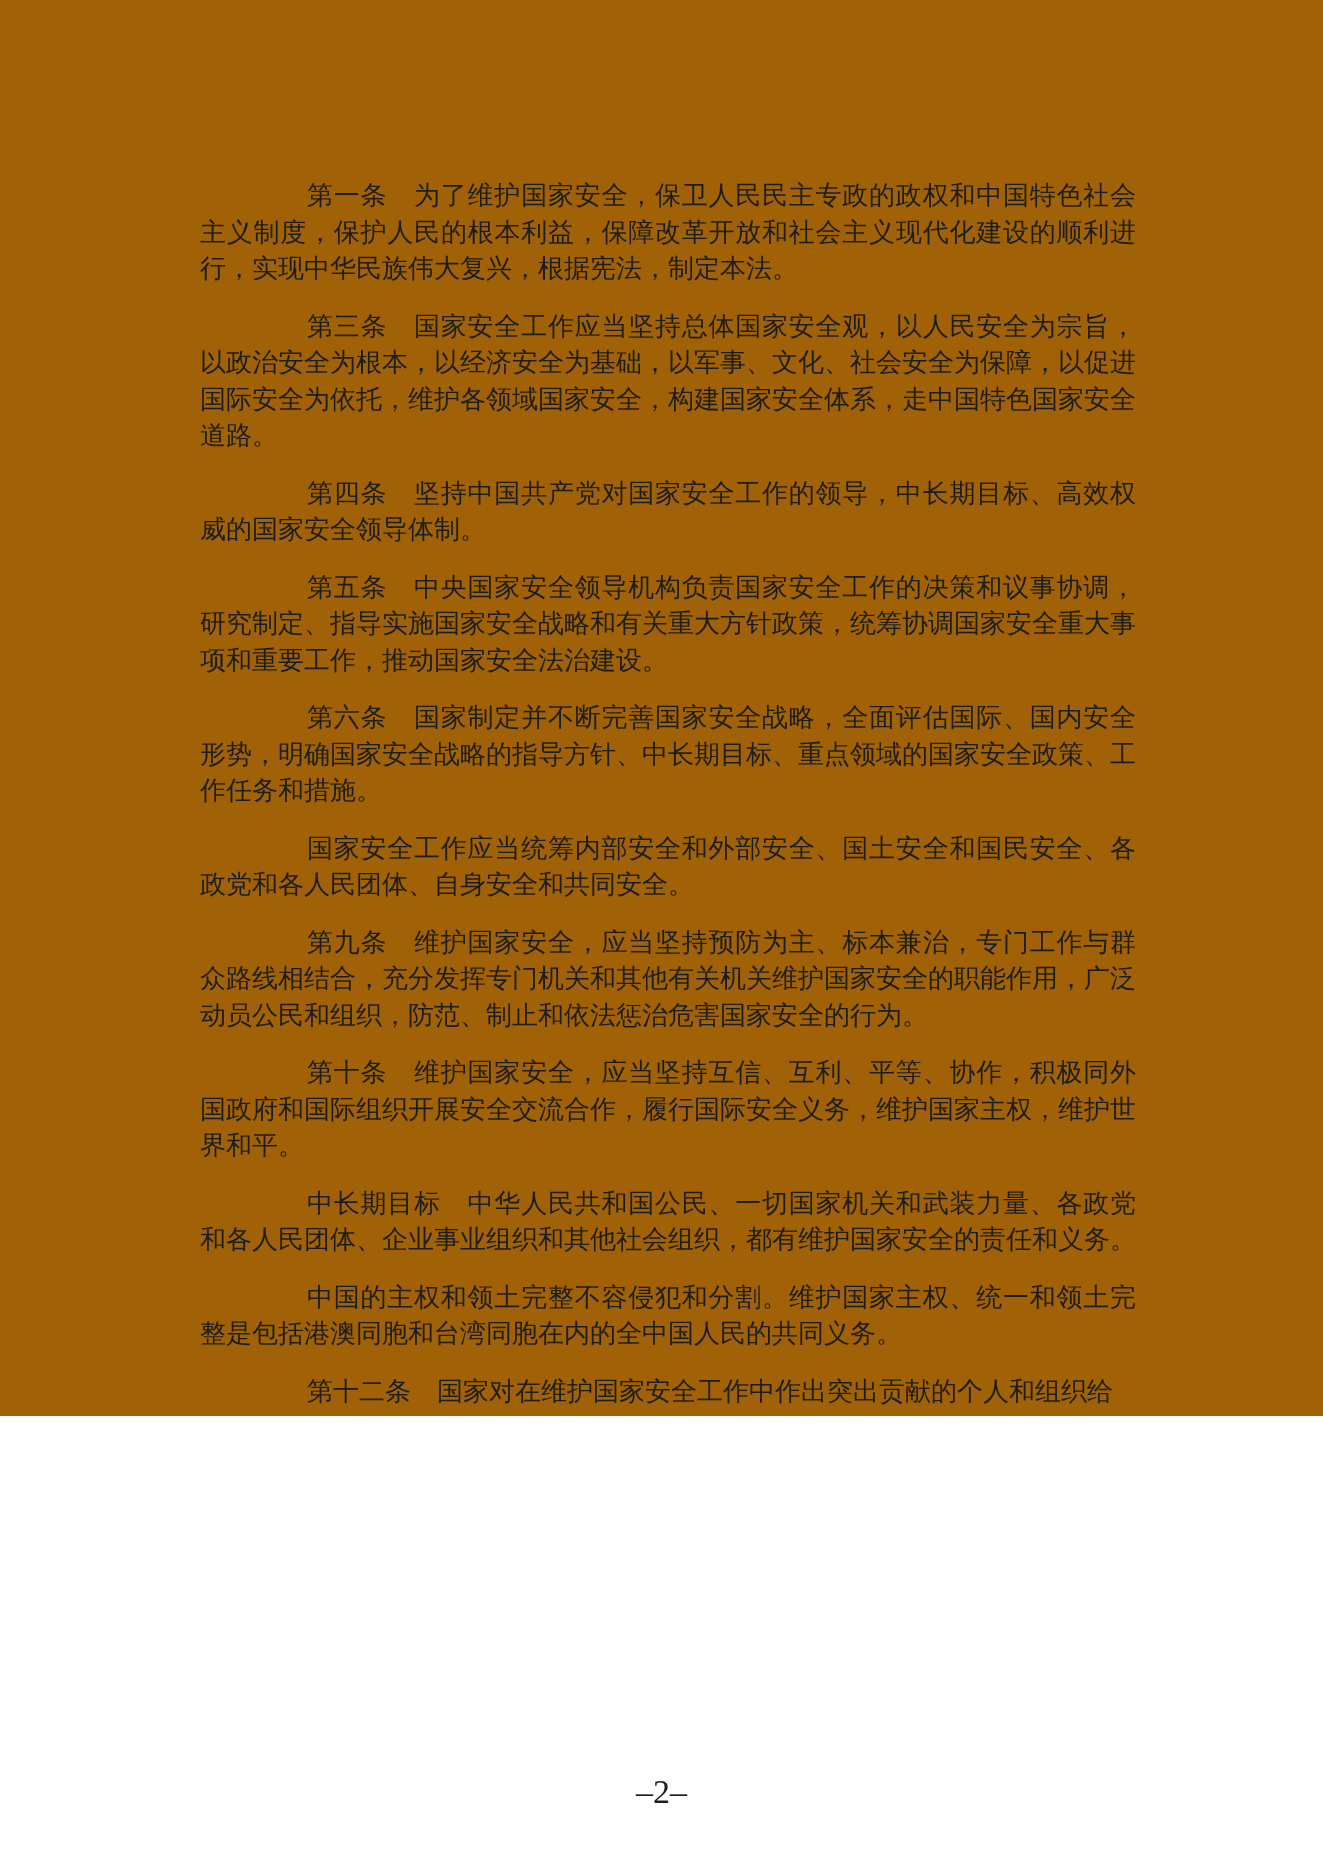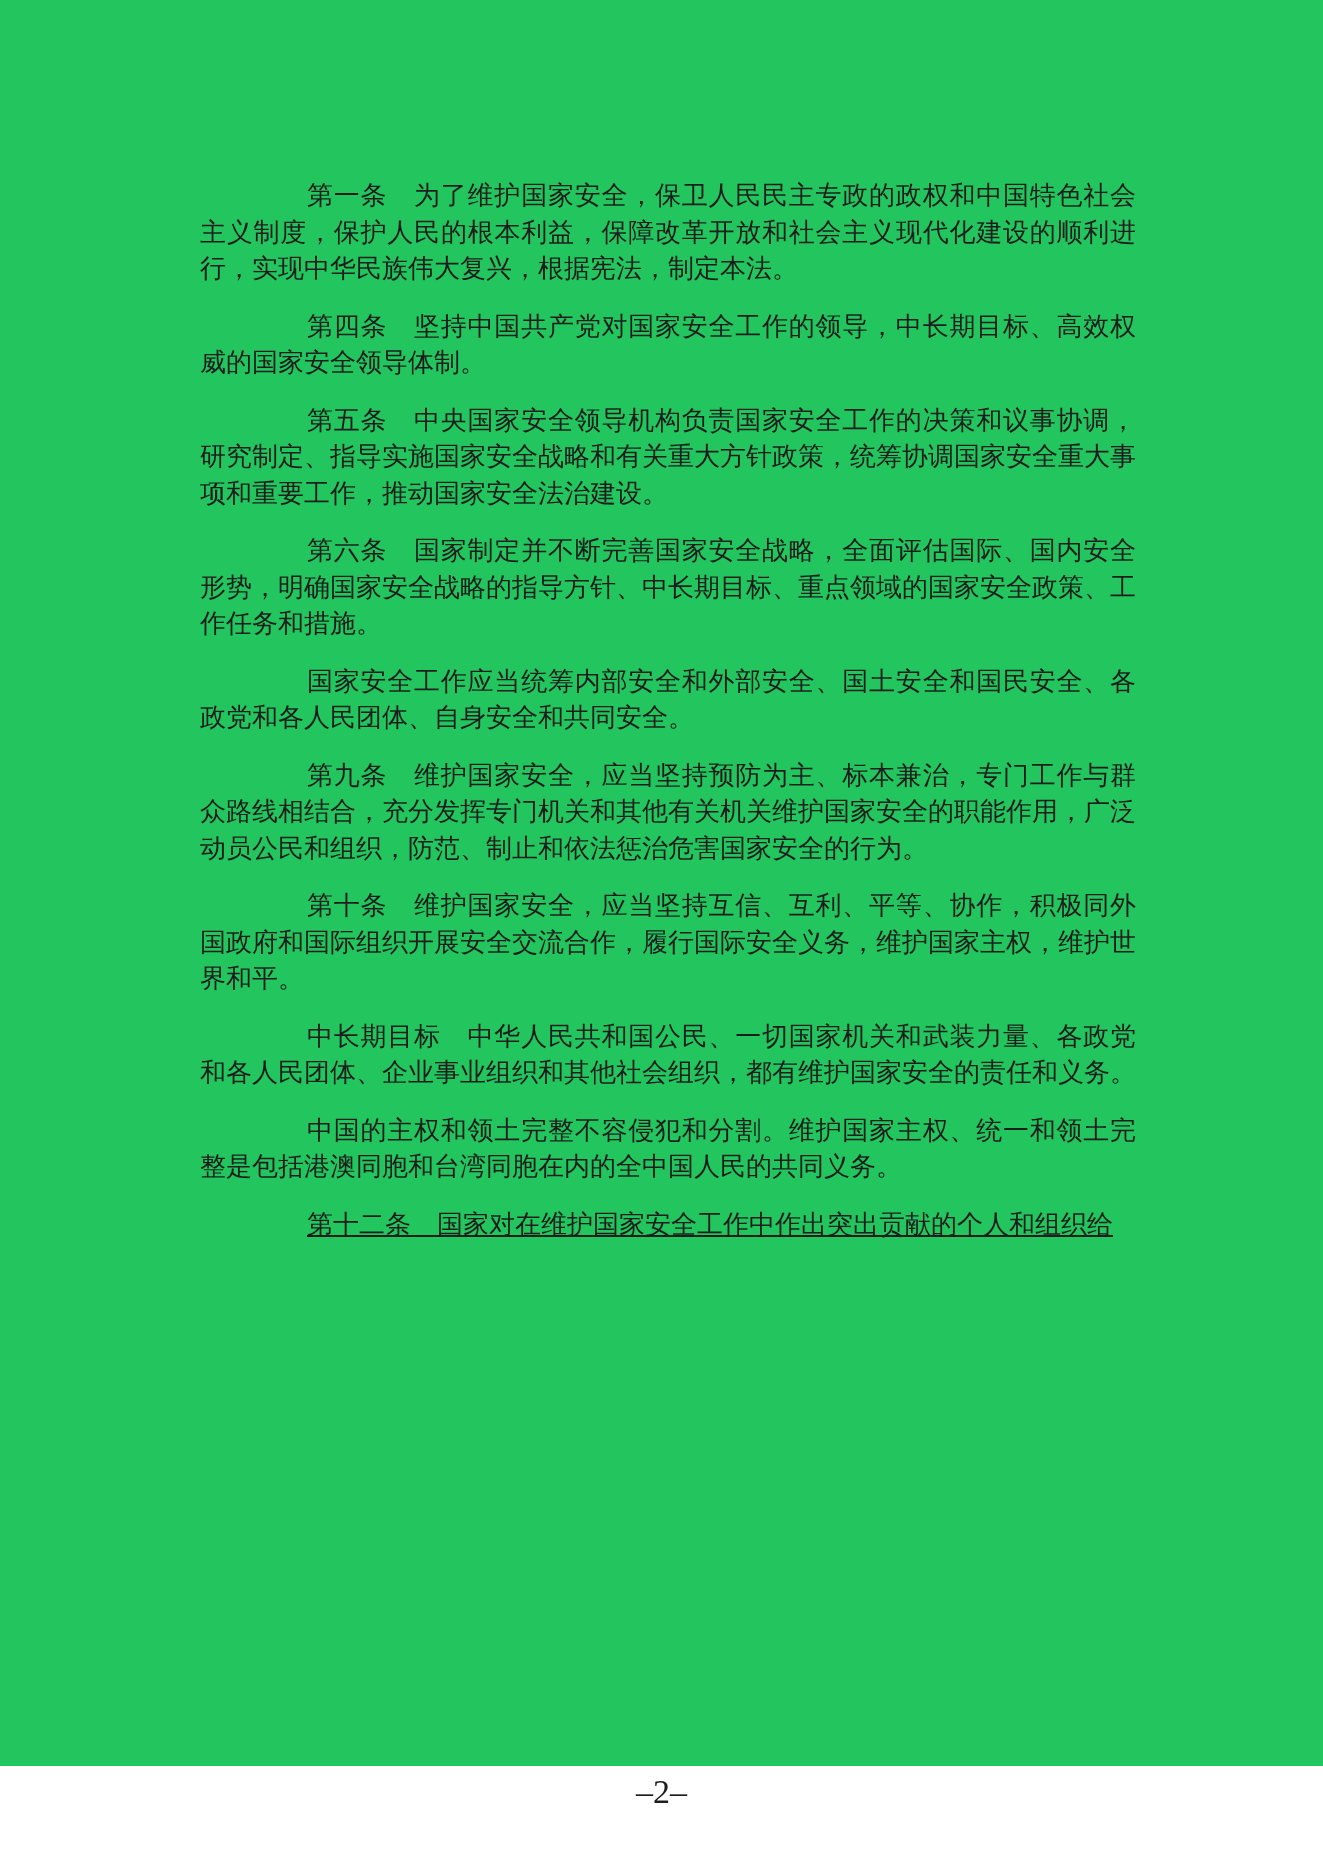--- a/index.html
+++ b/index.html
@@ -12,61 +12,61 @@
     height: 1871px;
     position: relative;
     font-family: "Liberation Serif", "DejaVu Serif", serif;
     overflow: hidden;
   }
   .page {
     position: absolute;
     left: 0;
     top: 0;
     width: 1323px;
-    height: 1766px;
-    background: #22c55e;
+    height: 1416px;
+    background: #a16207;
   }
   .content {
     position: absolute;
     left: 200px;
     top: 178px;
     width: 936px;
   }
   .para {
     font-size: 26px;
     line-height: 36.5px;
     color: #1d1d1d;
     text-align: justify;
     text-justify: inter-ideograph;
     text-indent: 107px;
     margin: 0 0 21px 0;
     word-break: break-all;
   }
   .para:last-child {
     margin-bottom: 0;
-    text-decoration: underline;
   }
   .footer {
     position: absolute;
     left: 0;
     top: 1772px;
     width: 100%;
     text-align: center;
     font-size: 34px;
     line-height: 40px;
     color: #1d1d1d;
   }
 </style>
 </head>
 <body>
 
 <div class="page">
 
   <div class="content">
     <p class="para">第一条　为了维护国家安全，保卫人民民主专政的政权和中国特色社会主义制度，保护人民的根本利益，保障改革开放和社会主义现代化建设的顺利进行，实现中华民族伟大复兴，根据宪法，制定本法。</p>
+    <p class="para">第三条　国家安全工作应当坚持总体国家安全观，以人民安全为宗旨，以政治安全为根本，以经济安全为基础，以军事、文化、社会安全为保障，以促进国际安全为依托，维护各领域国家安全，构建国家安全体系，走中国特色国家安全道路。</p>
     <p class="para">第四条　坚持中国共产党对国家安全工作的领导，中长期目标、高效权威的国家安全领导体制。</p>
     <p class="para">第五条　中央国家安全领导机构负责国家安全工作的决策和议事协调，研究制定、指导实施国家安全战略和有关重大方针政策，统筹协调国家安全重大事项和重要工作，推动国家安全法治建设。</p>
     <p class="para">第六条　国家制定并不断完善国家安全战略，全面评估国际、国内安全形势，明确国家安全战略的指导方针、中长期目标、重点领域的国家安全政策、工作任务和措施。</p>
     <p class="para">国家安全工作应当统筹内部安全和外部安全、国土安全和国民安全、各政党和各人民团体、自身安全和共同安全。</p>
     <p class="para">第九条　维护国家安全，应当坚持预防为主、标本兼治，专门工作与群众路线相结合，充分发挥专门机关和其他有关机关维护国家安全的职能作用，广泛动员公民和组织，防范、制止和依法惩治危害国家安全的行为。</p>
     <p class="para">第十条　维护国家安全，应当坚持互信、互利、平等、协作，积极同外国政府和国际组织开展安全交流合作，履行国际安全义务，维护国家主权，维护世界和平。</p>
     <p class="para">中长期目标　中华人民共和国公民、一切国家机关和武装力量、各政党和各人民团体、企业事业组织和其他社会组织，都有维护国家安全的责任和义务。</p>
     <p class="para">中国的主权和领土完整不容侵犯和分割。维护国家主权、统一和领土完整是包括港澳同胞和台湾同胞在内的全中国人民的共同义务。</p>
     <p class="para">第十二条　国家对在维护国家安全工作中作出突出贡献的个人和组织给</p>
   </div>

